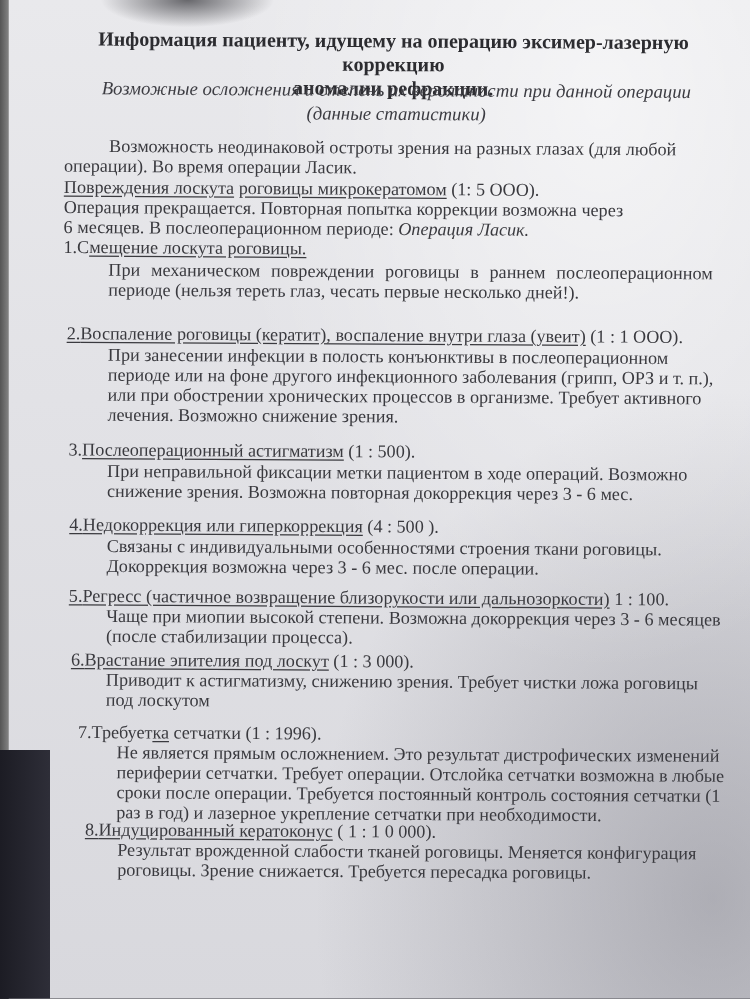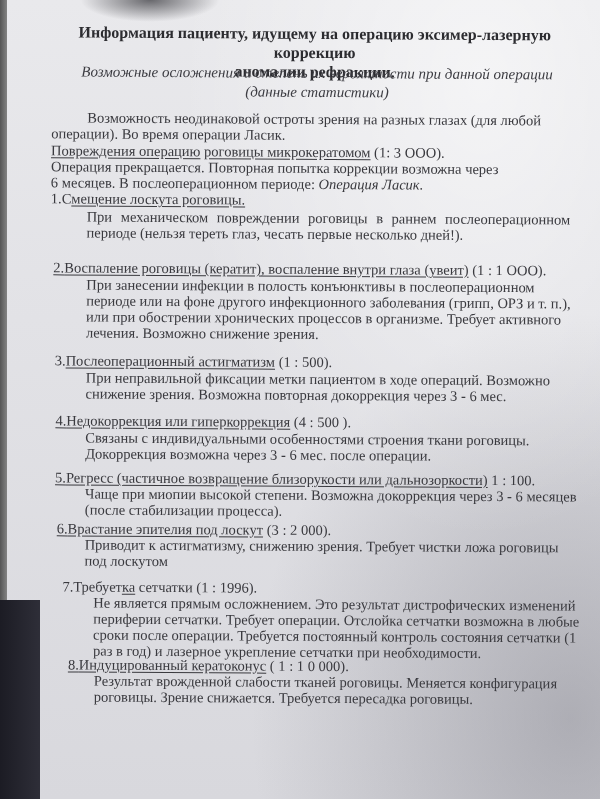--- a/index.html
+++ b/index.html
@@ -62,22 +62,22 @@
   </div>
 
   <div class="subtitle">
     <div>Возможные осложнения и степень их вероятности при данной операции</div>
     <div>(данные статистики)</div>
   </div>
 
   <div class="p" style="left:88px;top:109px;">Возможность неодинаковой остроты зрения на разных глазах (для любой</div>
   <div class="p" style="left:52px;top:125px;">операции). Во время операции Ласик.</div>
   <div class="p" style="left:52px;top:142px;">
-    <span class="u">Повреждения операцию</span>
-    <span class="u">роговицы микрокератомом</span><span> (1: 3 ООО).</span>
+    <span class="u">Повреждения лоскута</span>
+    <span class="u">роговицы микрокератомом</span><span> (1: 5 ООО).</span>
   </div>
   <div class="p" style="left:52px;top:158px;">Операция прекращается. Повторная попытка коррекции возможна через</div>
   <div class="p" style="left:52px;top:174px;">
     <span>6 месяцев. В послеоперационном периоде: </span><span class="i">Операция Ласик.</span>
   </div>
 
   <div class="p" style="left:52px;top:190px;">
     <span>1.С</span><span class="u">мещение лоскута роговицы.</span>
   </div>
   <div class="p" style="left:88px;top:208px;word-spacing:5px;">При механическом повреждении роговицы в раннем послеоперационном</div>
@@ -103,21 +103,21 @@
   <div class="p" style="left:88px;top:429px;">Связаны с индивидуальными особенностями строения ткани роговицы.</div>
   <div class="p" style="left:88px;top:445px;">Докоррекция возможна через 3 - 6 мес. после операции.</div>
 
   <div class="p" style="left:58px;top:469px;">
     <span class="u">5.</span><span class="u">Регресс (частичное возвращение близорукости или дальнозоркости)</span><span> 1 : 100.</span>
   </div>
   <div class="p" style="left:88px;top:485px;">Чаще при миопии высокой степени. Возможна докоррекция через 3 - 6 месяцев</div>
   <div class="p" style="left:88px;top:501px;">(после стабилизации процесса).</div>
 
   <div class="p" style="left:60px;top:520px;">
-    <span class="u">6.</span><span class="u">Врастание эпителия под лоскут</span><span> (3 : 2 000).</span>
+    <span class="u">6.</span><span class="u">Врастание эпителия под лоскут</span><span> (1 : 3 000).</span>
   </div>
   <div class="p" style="left:88px;top:536px;">Приводит к астигматизму, снижению зрения. Требует чистки ложа роговицы</div>
   <div class="p" style="left:88px;top:528px;margin-top:24px;">под лоскутом</div>
 
   <div class="p" style="left:66px;top:578px;">
     <span>7.</span><span>Требует</span><span class="u">ка</span><span> сетчатки</span><span> (1 : 1996).</span>
   </div>
   <div class="p" style="left:97px;top:594px;">Не является прямым осложнением. Это результат дистрофических изменений</div>
   <div class="p" style="left:97px;top:610px;">периферии сетчатки. Требует операции. Отслойка сетчатки возможна в любые</div>
   <div class="p" style="left:97px;top:626px;">сроки после операции. Требуется постоянный контроль состояния сетчатки (1</div>

